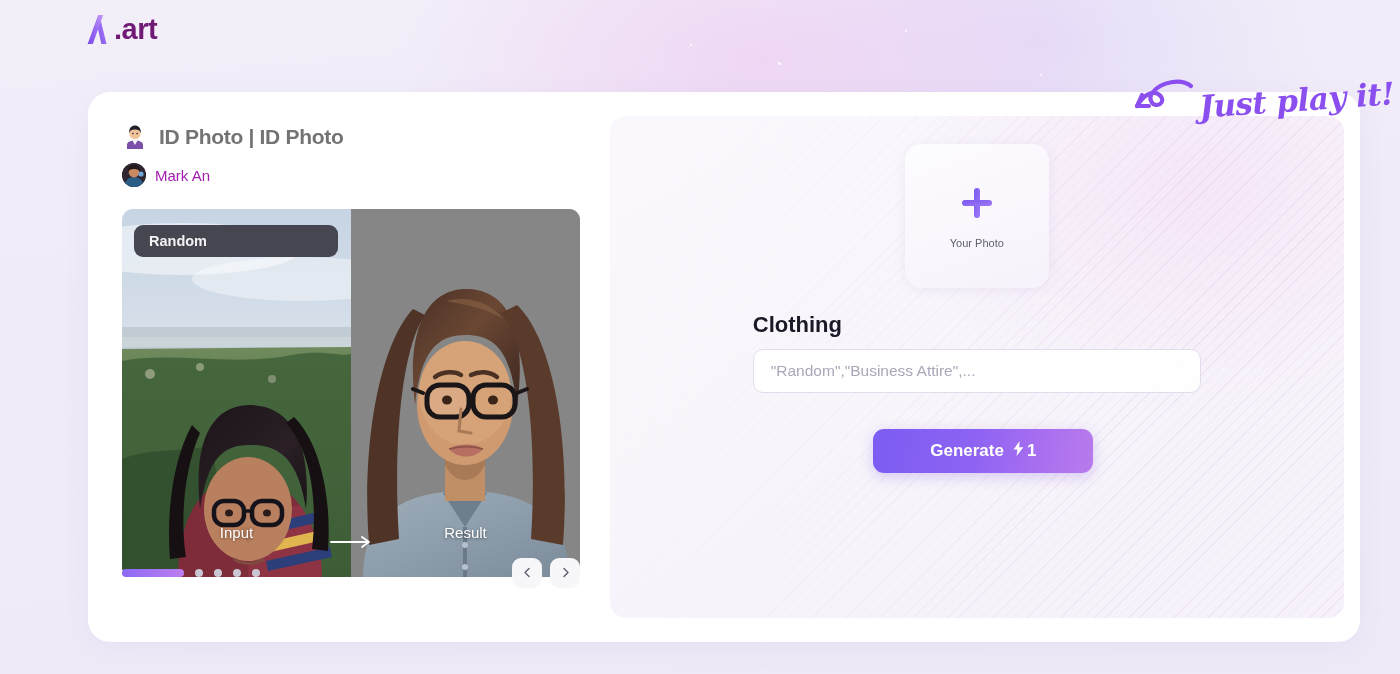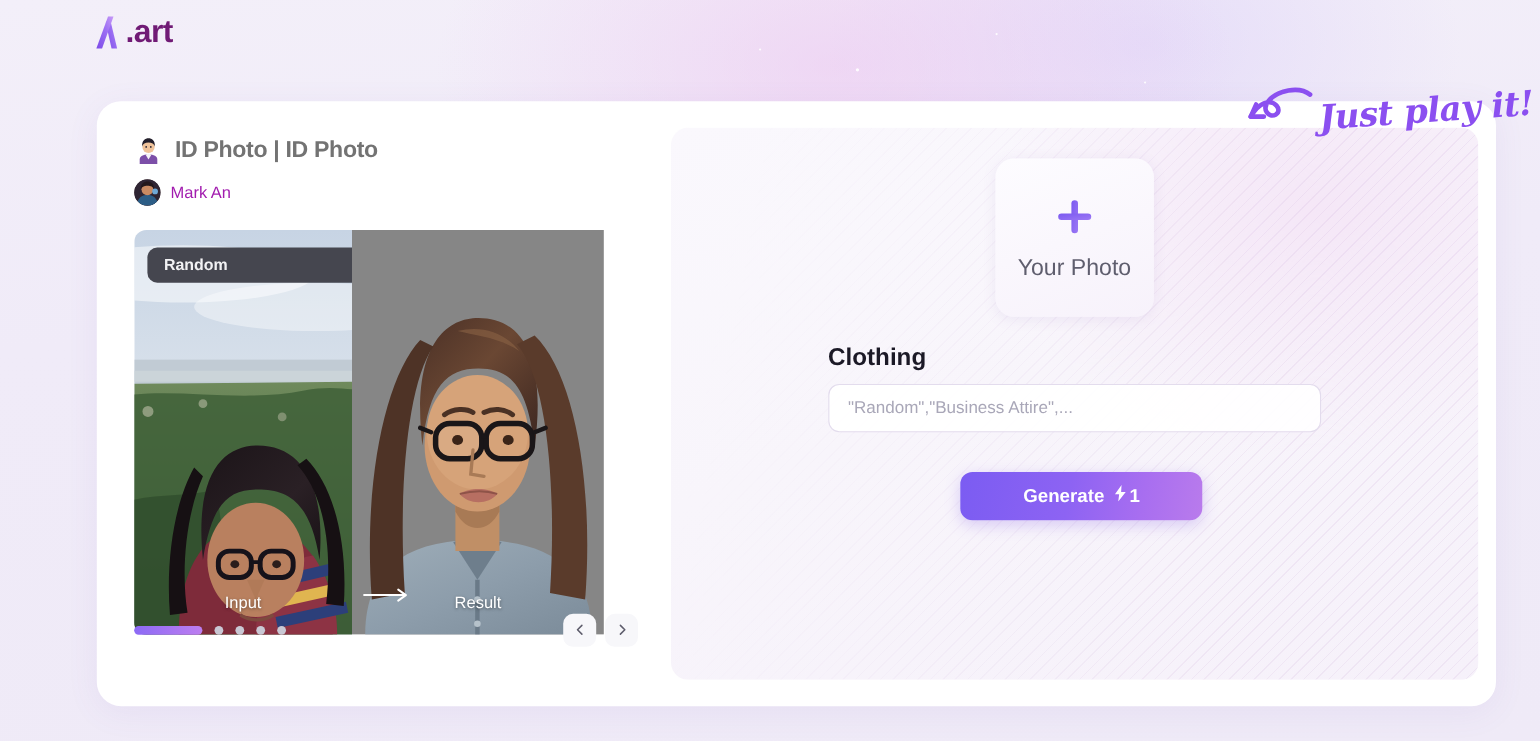--- a/index.html
+++ b/index.html
@@ -102,41 +102,41 @@
   
   .compare {
     position: relative;
     margin-top: 22px;
     width: 458px; height: 368px;
     border-radius: 11px;
     overflow: hidden;
     display: flex;
   }
   .compare-half { position: relative; height: 100%; overflow: hidden; }
-  .compare-left  { width: 198px; }
+  .compare-left  { width: 229px; }
   .compare-right { width: 229px; }
 
   .img-svg { display: block; width: 100%; height: 100%; }
 
   .badge-random {
     position: absolute;
     left: 12px; top: 16px;
     background: #45464f;
     color: #f2f2f4;
     font-size: 14.5px;
     font-weight: 600;
     padding: 8px 15px;
     border-radius: 9px;
     width: 204px;
     z-index: 4;
   }
 
   .img-caption {
     position: absolute;
-    bottom: 20px;
+    bottom: 36px;
     width: 100%;
     text-align: center;
     color: #fff;
     font-size: 15px;
     font-weight: 500;
     text-shadow: 0 1px 3px rgba(0,0,0,.45);
     z-index: 3;
   }
   .watermark {
     position: absolute;
@@ -229,21 +229,21 @@
     box-shadow: 0 2px 12px rgba(140,110,190,0.10);
     display: flex;
     flex-direction: column;
     align-items: center;
     justify-content: center;
     gap: 10px;
     cursor: pointer;
   }
   .plus-icon { display: block; }
   .upload-label {
-    font-size: 21px;
+    font-size: 11px;
     color: #5f5e6e;
   }
 
   .field-block { width: 448px; margin-top: 24px; }
   .field-label {
     font-size: 22px;
     font-weight: 700;
     color: #1b1926;
     margin-bottom: 11px;
   }

